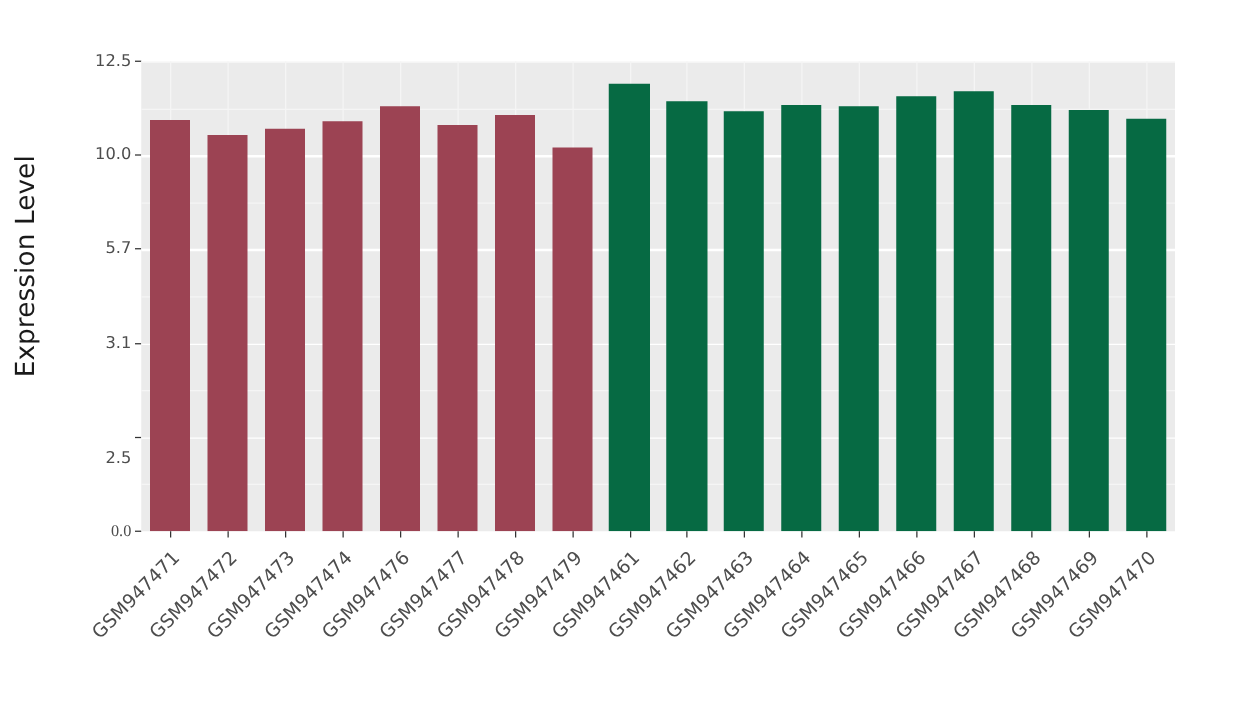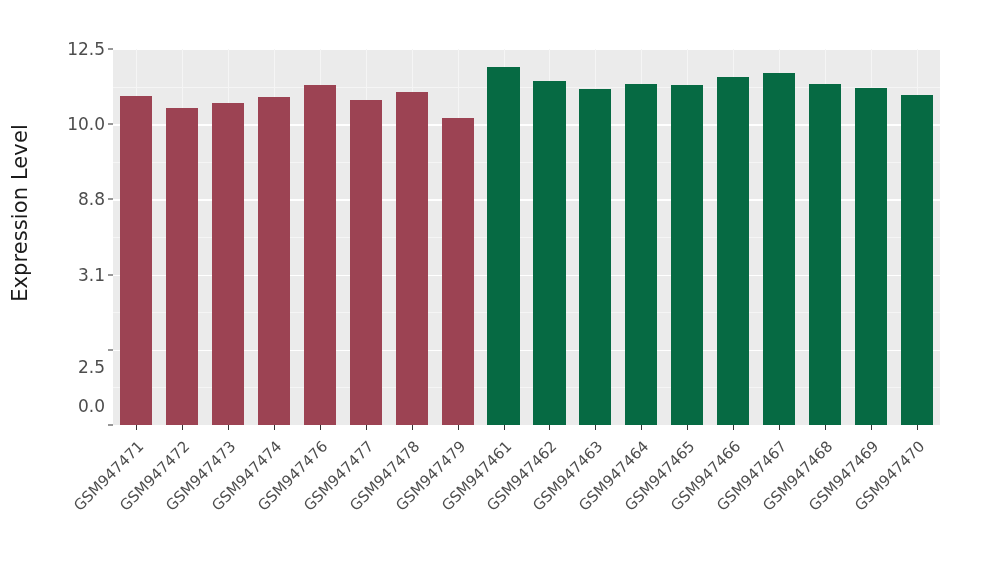--- a/index.html
+++ b/index.html
@@ -44,21 +44,21 @@
     position: absolute;
     left: 40px;
     top: 0px;
     width: 73px;
     height: 580px;
   }
   .y-tick {
     position: absolute;
     right: 8px;
     transform: translateY(-50%);
-    font-size: 17px;
+    font-size: 13px;
     color: #4d4d4d;
     white-space: nowrap;
     text-align: right;
   }
   .y-tick-mark {
     position: absolute;
     right: 0px;
     width: 5px;
     height: 1px;
     background: #333333;
@@ -143,27 +143,27 @@
 </head>
 <body>
 
 <div id="chart-root">
 
   <div id="y-axis-title">
     <span class="rot">Expression Level</span>
   </div>
 
   <div id="y-axis">
-      <div class="y-tick" style="top: 406px;">0.0</div>
+      <div class="y-tick" style="top: 425px; font-family: Liberation Serif, serif;">0.0</div>
       <div class="y-tick-mark" style="top: 425px;"></div>
       <div class="y-tick" style="top: 367px;">2.5</div>
       <div class="y-tick-mark" style="top: 349.8px;"></div>
       <div class="y-tick" style="top: 274.6px;">3.1</div>
       <div class="y-tick-mark" style="top: 274.6px;"></div>
-      <div class="y-tick" style="top: 199.4px;">8.8</div>
+      <div class="y-tick" style="top: 199.4px;">5.7</div>
       <div class="y-tick-mark" style="top: 199.4px;"></div>
       <div class="y-tick" style="top: 124.2px;">10.0</div>
       <div class="y-tick-mark" style="top: 124.2px;"></div>
       <div class="y-tick" style="top: 49px;">12.5</div>
       <div class="y-tick-mark" style="top: 49px;"></div>
     </div>
 
   <div id="panel">
       <div class="grid-major" style="top: 300.8px;"></div>
       <div class="grid-major" style="top: 225.6px;"></div>

